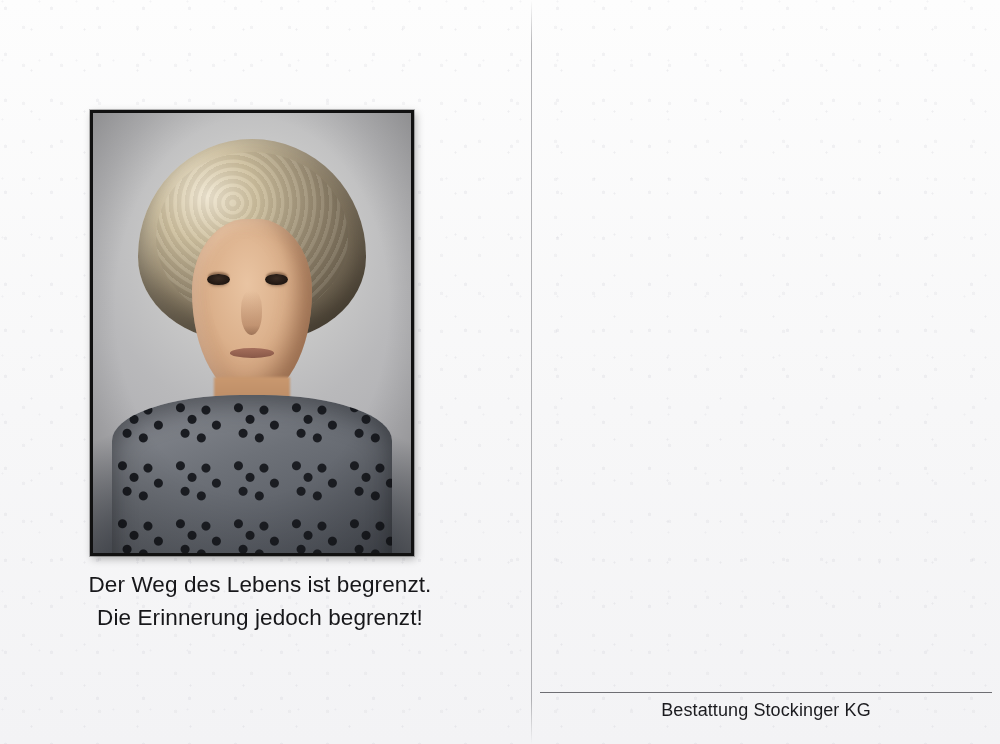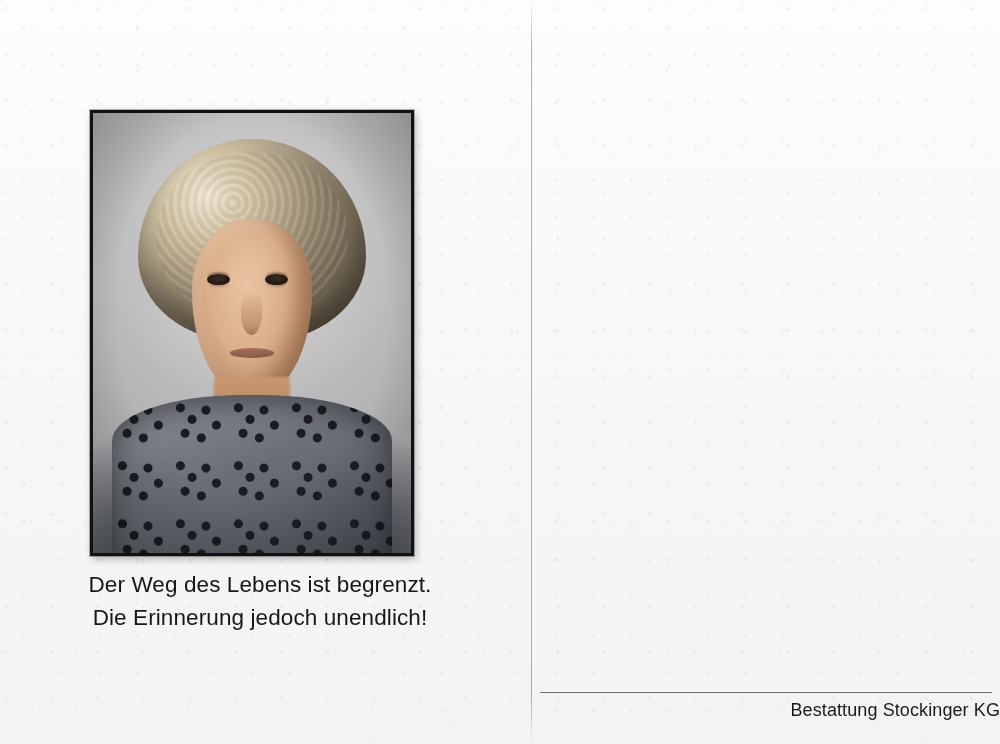--- a/index.html
+++ b/index.html
@@ -201,21 +201,21 @@
     top: 692px;
     width: 452px;
     height: 1px;
     background: #6e6e73;
   }
   .footer-text {
     position: absolute;
     left: 532px;
     top: 700px;
     width: 468px;
-    text-align: right;
+    text-align: center;
     font-size: 18px;
     color: #1b1b1f;
     letter-spacing: 0.1px;
   }
 </style>
 </head>
 <body>
 
 <div class="card">
   <div class="speckle"></div>
@@ -231,21 +231,21 @@
         <div class="nose"></div>
         <div class="mouth"></div>
         <div class="neck"></div>
         <div class="blouse"></div>
         <div class="vignette"></div>
       </div>
     </div>
 
     <div class="left-caption">
       <div>Der Weg des Lebens ist begrenzt.</div>
-      <div>Die Erinnerung jedoch unendlich!</div>
+      <div>Die Erinnerung jedoch begrenzt!</div>
     </div>
   </div>
 
   <div class="v-divider"></div>
 
   <div class="right-panel">
     
     
 
     

